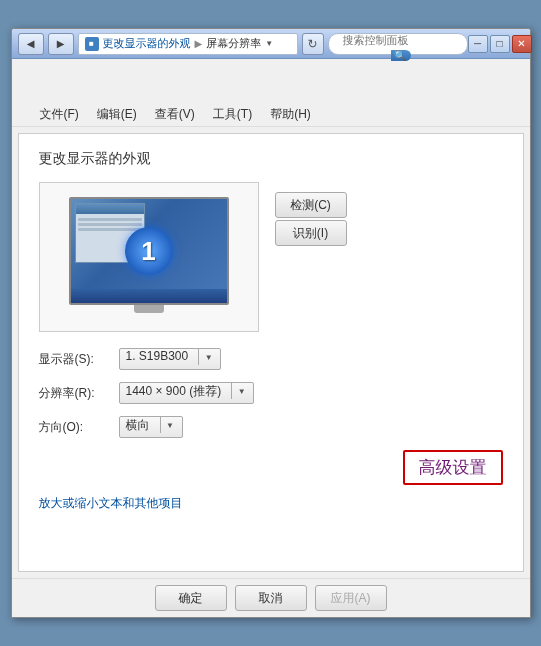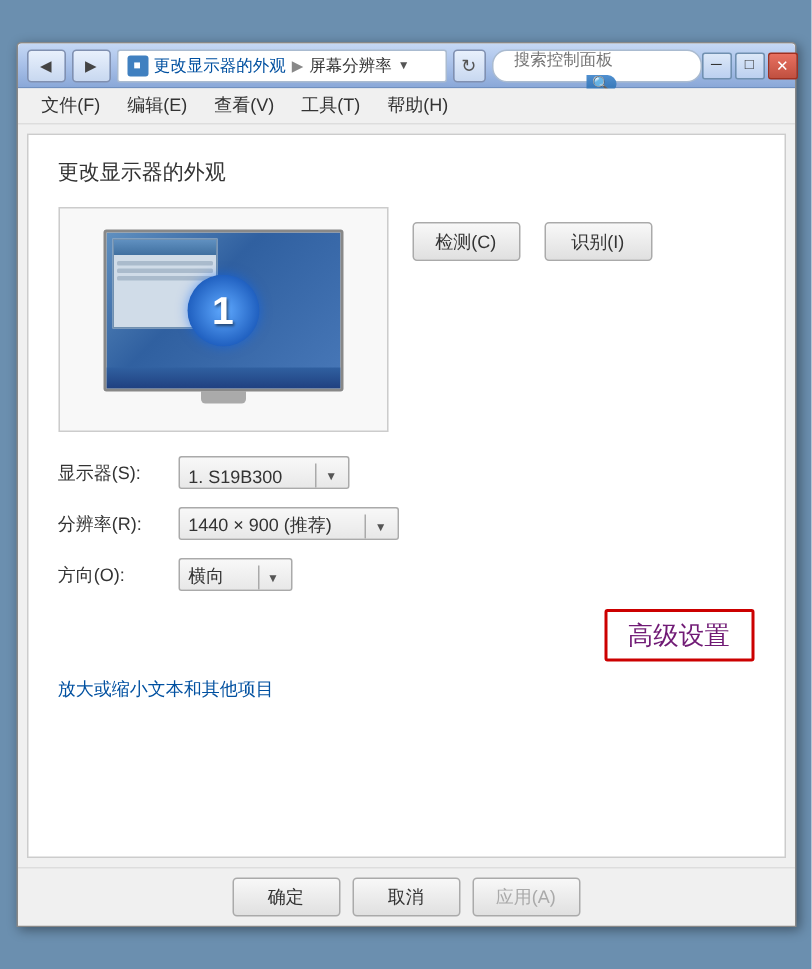--- a/index.html
+++ b/index.html
@@ -145,23 +145,24 @@
       background: linear-gradient(to bottom, #e87060, #c05040);
       color: white;
       border-color: #a03020;
     }
     
     .menu-bar {
       height: 24px;
       background: #f0f0f0;
       display: flex;
       align-items: center;
-      padding: 0 8px;
+      padding: 0 20px;
       gap: 2px;
       border-bottom: 1px solid #ddd;
+      margin-top: 44px;
     }
     .menu-item {
       padding: 2px 8px;
       font-size: 12px;
       color: #333;
       cursor: pointer;
       border-radius: 2px;
     }
     
     .content {
@@ -264,21 +265,22 @@
     }
     .monitor-stand {
       width: 30px;
       height: 8px;
       background: #aaa;
       margin: 0 auto;
       border-radius: 0 0 3px 3px;
     }
     .monitor-buttons-col {
       display: flex;
-      gap: 16px;
+      flex-direction: column;
+      gap: 2px;
       padding-top: 10px;
       justify-content: center;
     }
     .win-btn {
       width: 72px;
       height: 26px;
       background: linear-gradient(to bottom, #f8f8f8, #e0e0e0);
       border: 1px solid #aaa;
       border-radius: 3px;
       display: flex;
@@ -315,27 +317,27 @@
       font-size: 12px;
       color: #333;
       flex-shrink: 0;
     }
     .dropdown-select {
       height: 22px;
       background: linear-gradient(to bottom, #f8f8f8, #e8e8e8);
       border: 1px solid #aaa;
       border-radius: 2px;
       display: flex;
-      align-items: flex-end;
+      align-items: flex-start;
       padding: 0 6px;
       font-size: 12px;
       color: #333;
       cursor: pointer;
       position: relative;
-      gap: 18px;
+      gap: 6px;
     }
     .dropdown-arrow {
       width: 16px;
       height: 16px;
       display: flex;
       align-items: center;
       justify-content: center;
       border-left: 1px solid #aaa;
       font-size: 8px;
       color: #555;

